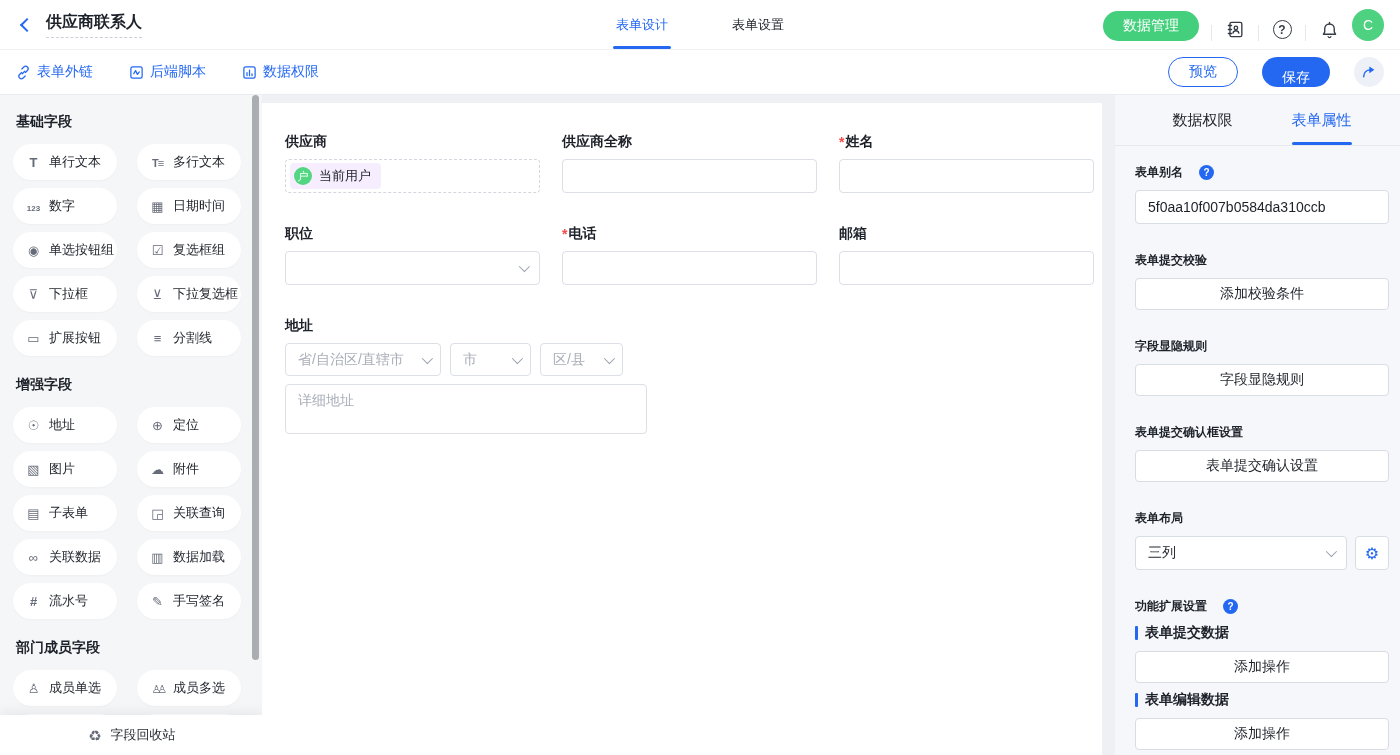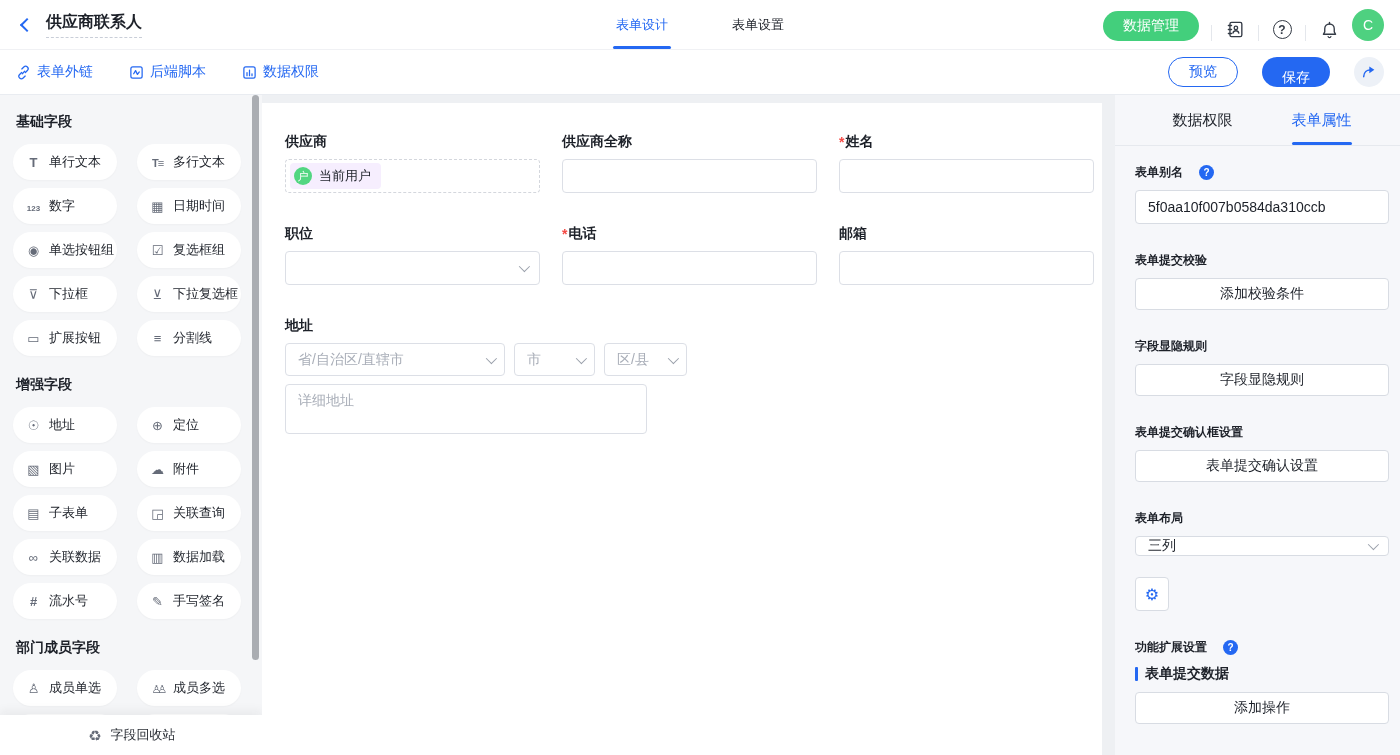--- a/index.html
+++ b/index.html
@@ -78,46 +78,46 @@
   .req { color:#f54a45; margin-right:1px; font-weight:700; }
   .finput { width:100%; height:34px; border:1px solid #dcdfe6; border-radius:4px; background:#fff; padding:0 12px; font-size:14px; color:#1d2129; font-family:inherit; outline:none; }
   .fselect { width:100%; height:34px; border:1px solid #dcdfe6; border-radius:4px; background:#fff; padding:0 12px; display:flex; align-items:center; justify-content:space-between; cursor:pointer; }
   .chev { width:8px; height:8px; border-right:1.5px solid #9aa0ab; border-bottom:1.5px solid #9aa0ab; transform:rotate(45deg) translateY(-2px); flex:0 0 8px; }
   .dashed-field { width:100%; height:34px; border:1px dashed #d4d7dd; border-radius:4px; display:flex; align-items:center; padding:0 4px; background:#fff; cursor:pointer; }
   .chip { height:26px; border-radius:4px; background:#f6eefe; display:flex; align-items:center; gap:7px; padding:0 10px 0 4px; }
   .chip-circle { width:18px; height:18px; border-radius:50%; background:#52d681; color:#fff; font-size:11px; display:flex; align-items:center; justify-content:center; }
   .chip-text { font-size:13px; color:#1d2129; }
   .addr-row { display:flex; gap:9px; }
   .addr-sel { height:33px; border:1px solid #dcdfe6; border-radius:4px; background:#fff; display:flex; align-items:center; justify-content:space-between; padding:0 10px 0 12px; color:#a9aeb8; font-size:14px; cursor:pointer; }
-  .addr-sel.w1 { width:220px;justify-content:space-between; }
+  .addr-sel.w1 { width:156px;justify-content:space-between; }
   .addr-sel.w2 { width:81px; }
   .addr-sel.w3 { width:83px; }
   .addr-textarea { margin-top:8px; width:362px; height:50px; border:1px solid #dcdfe6; border-radius:4px; padding:7px 12px; font-size:14px; font-family:inherit; color:#1d2129; resize:none; outline:none; }
   .addr-textarea::placeholder, .finput::placeholder { color:#a9aeb8; }
 
   
   .panel { width:294px; flex:0 0 294px; background:#f6f7fa; position:relative; overflow:hidden; }
   .ptabs { height:51px; border-bottom:1px solid #e6e9ee; display:flex; justify-content:space-around; padding:0 28px; }
   .ptab { height:100%; display:flex; align-items:center; font-size:15px; color:#1d2129; position:relative; cursor:pointer; }
   .ptab.active { color:#2468f2; }
   .ptab.active::after { content:""; position:absolute; bottom:0; left:50%; transform:translateX(-50%); width:60px; height:3px; border-radius:2px; background:#2468f2; }
   .pcontent { padding:18px 20px 0 20px; }
   .pgroup { margin-bottom:28px; }
   .plabel { font-size:12px; font-weight:700; margin-bottom:9px; display:flex; align-items:center; gap:16px; }
   .help-badge { width:15px; height:15px; border-radius:50%; background:#2468f2; color:#fff; font-size:10px; font-weight:700; display:inline-flex; align-items:center; justify-content:center; cursor:pointer; }
   .help-badge::before { content:"?"; }
   .pinput { width:100%; height:34px; border:1px solid #d8dce3; border-radius:4px; background:#fff; padding:0 12px; font-size:14px; color:#1d2129; font-family:inherit; outline:none; }
   .pbtn { width:100%; height:32px; border:1px solid #d8dce3; border-radius:4px; background:#fff; font-size:14px; color:#1d2129; cursor:pointer; font-family:Liberation Mono, monospace; }
-  .layout-row { display:flex; gap:21px;flex-direction:column; }
+  .layout-row { display:flex; gap:8px; }
   .psel { flex:1; height:34px; border:1px solid #d8dce3; border-radius:4px; background:#fff; display:flex; align-items:center; justify-content:space-between; padding:0 12px; font-size:14px; cursor:pointer; }
   .gear-btn { width:34px; height:34px; border:1px solid #d8dce3; border-radius:4px; background:#fff; display:flex; align-items:center; justify-content:center; color:#2468f2; font-size:16px; cursor:pointer; }
   .gear-btn::before { content:"⚙"; }
   .subhead { display:flex; align-items:center; gap:7px; font-size:14px; font-weight:700; margin-bottom:9px; }
   .blue-bar { width:3px; height:14px; background:#2468f2; border-radius:1px; }
-  .sub-group { margin-bottom:32px; }
+  .sub-group { margin-bottom:8px; }
   .panel-scrollbar { position:absolute; top:55px; right:1px; width:6px; height:288px; border-radius:3px; background:#b5bac3; cursor:pointer; }
 </style>
 </head>
 <body>
 
 <div class="app">
 
   <div class="header">
     <span class="back"></span>
     <span class="htitle">供应商联系人</span>

